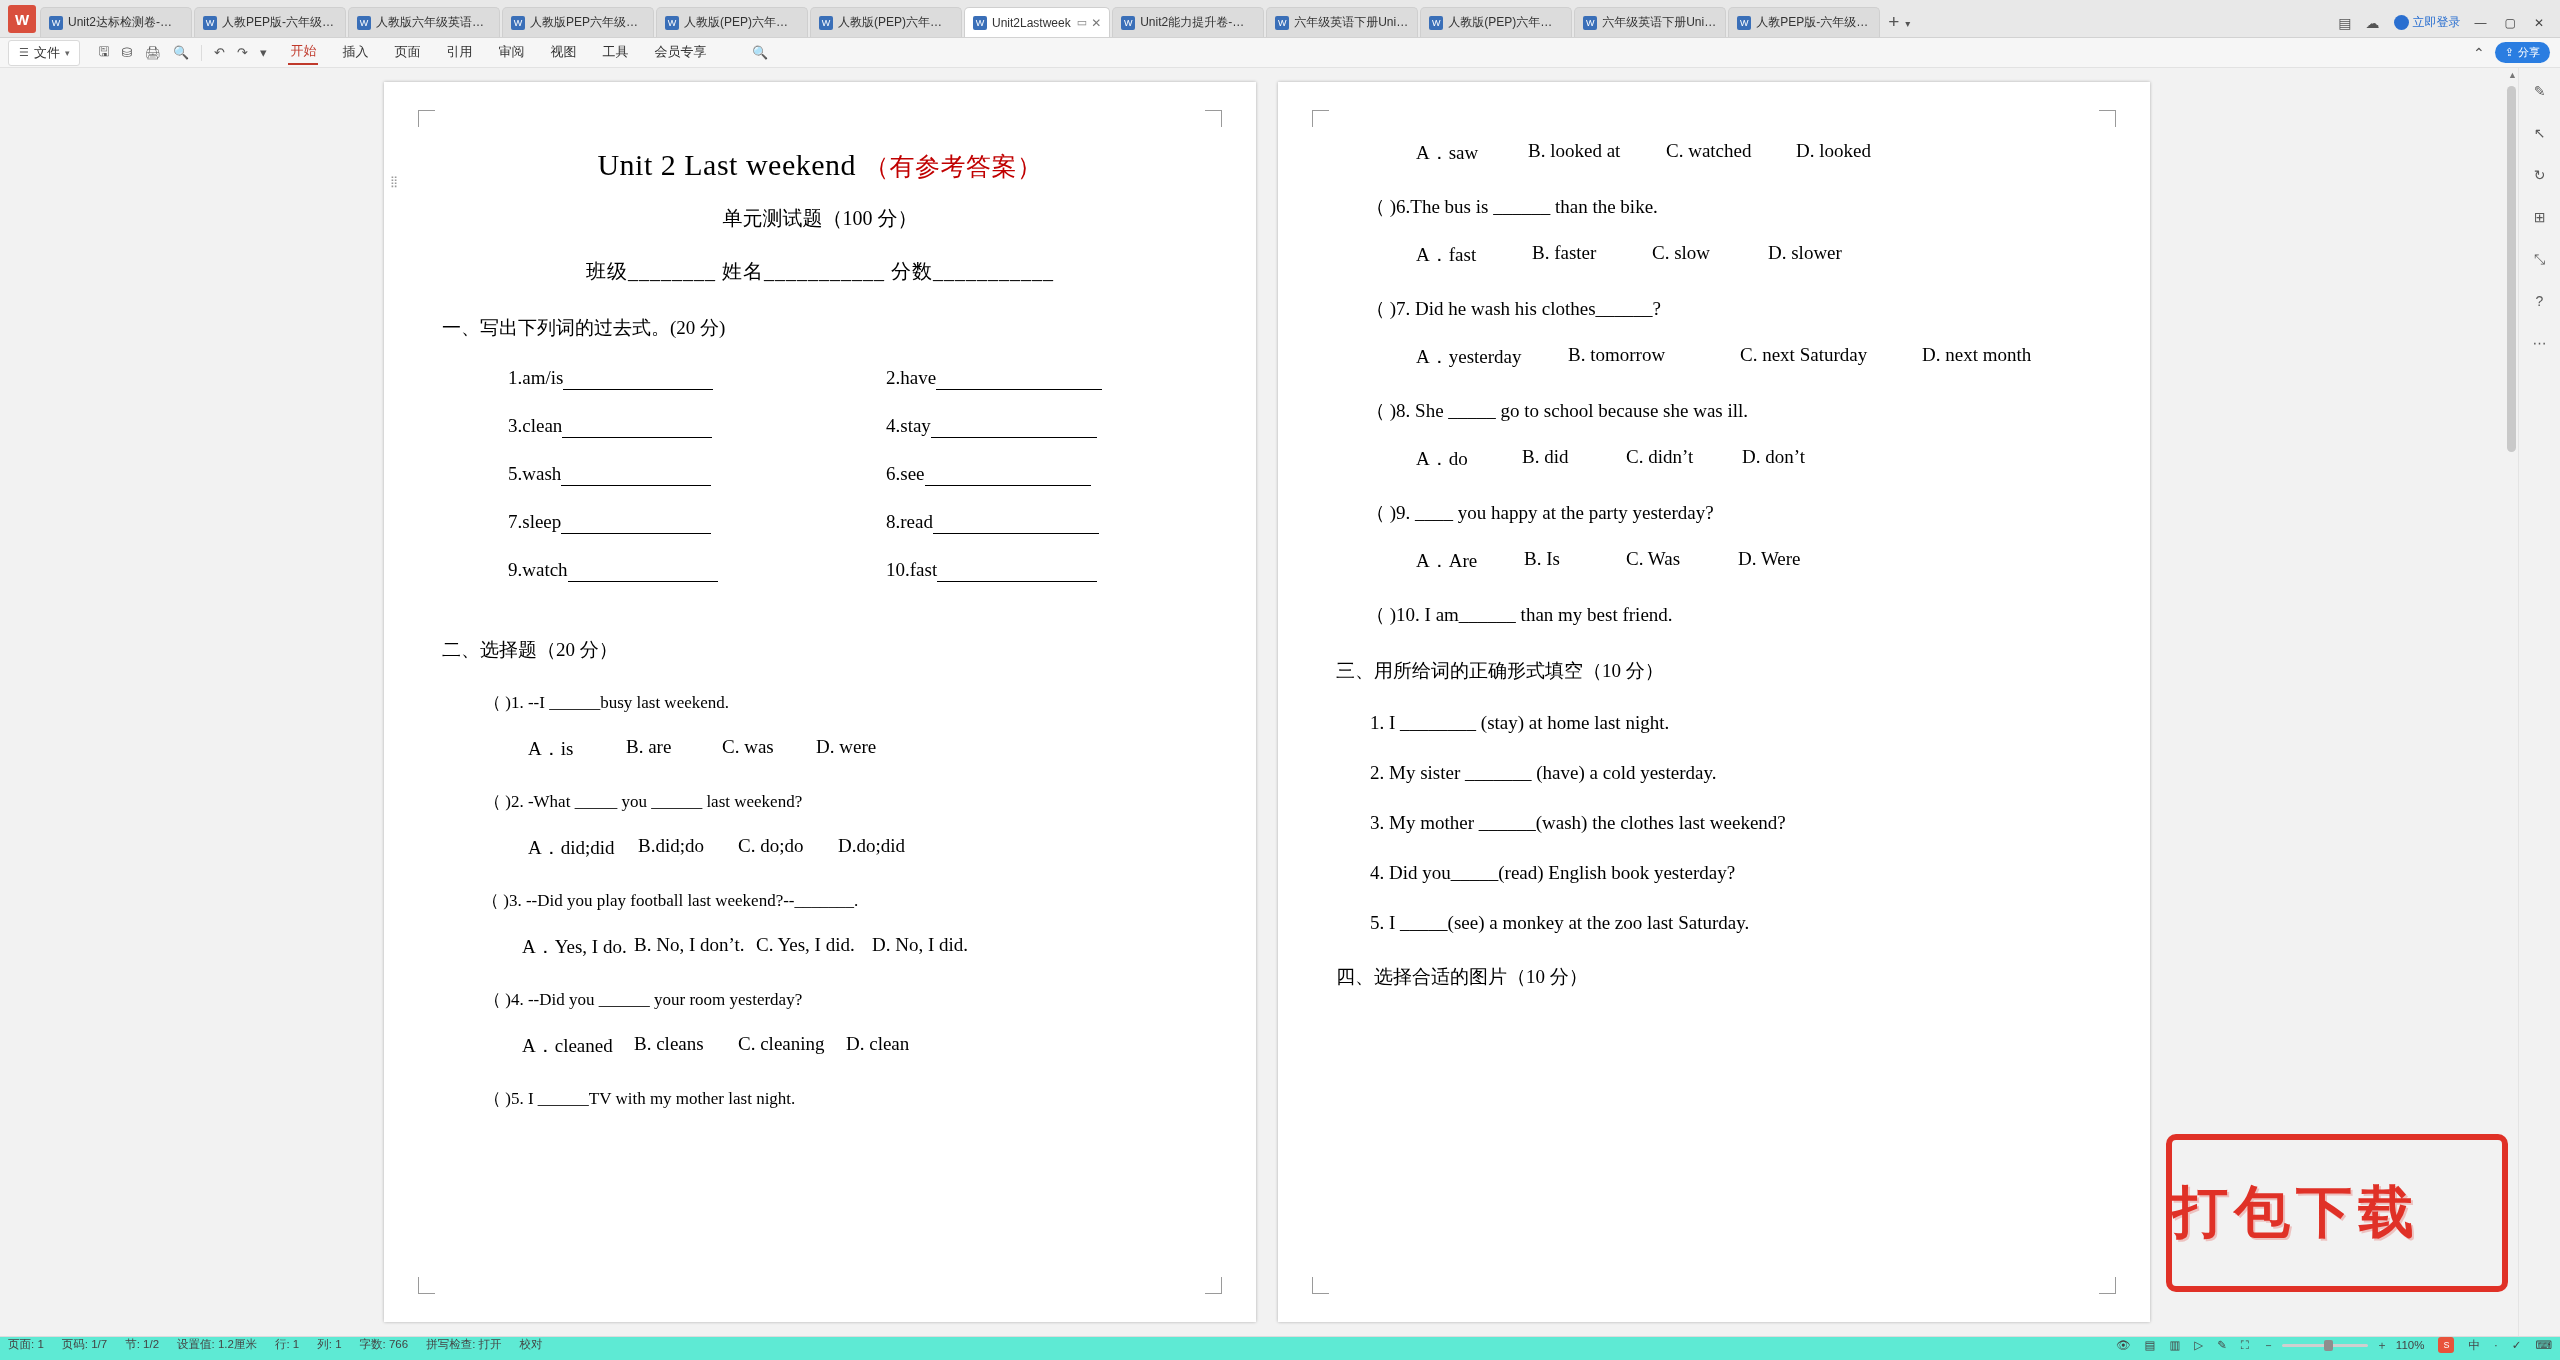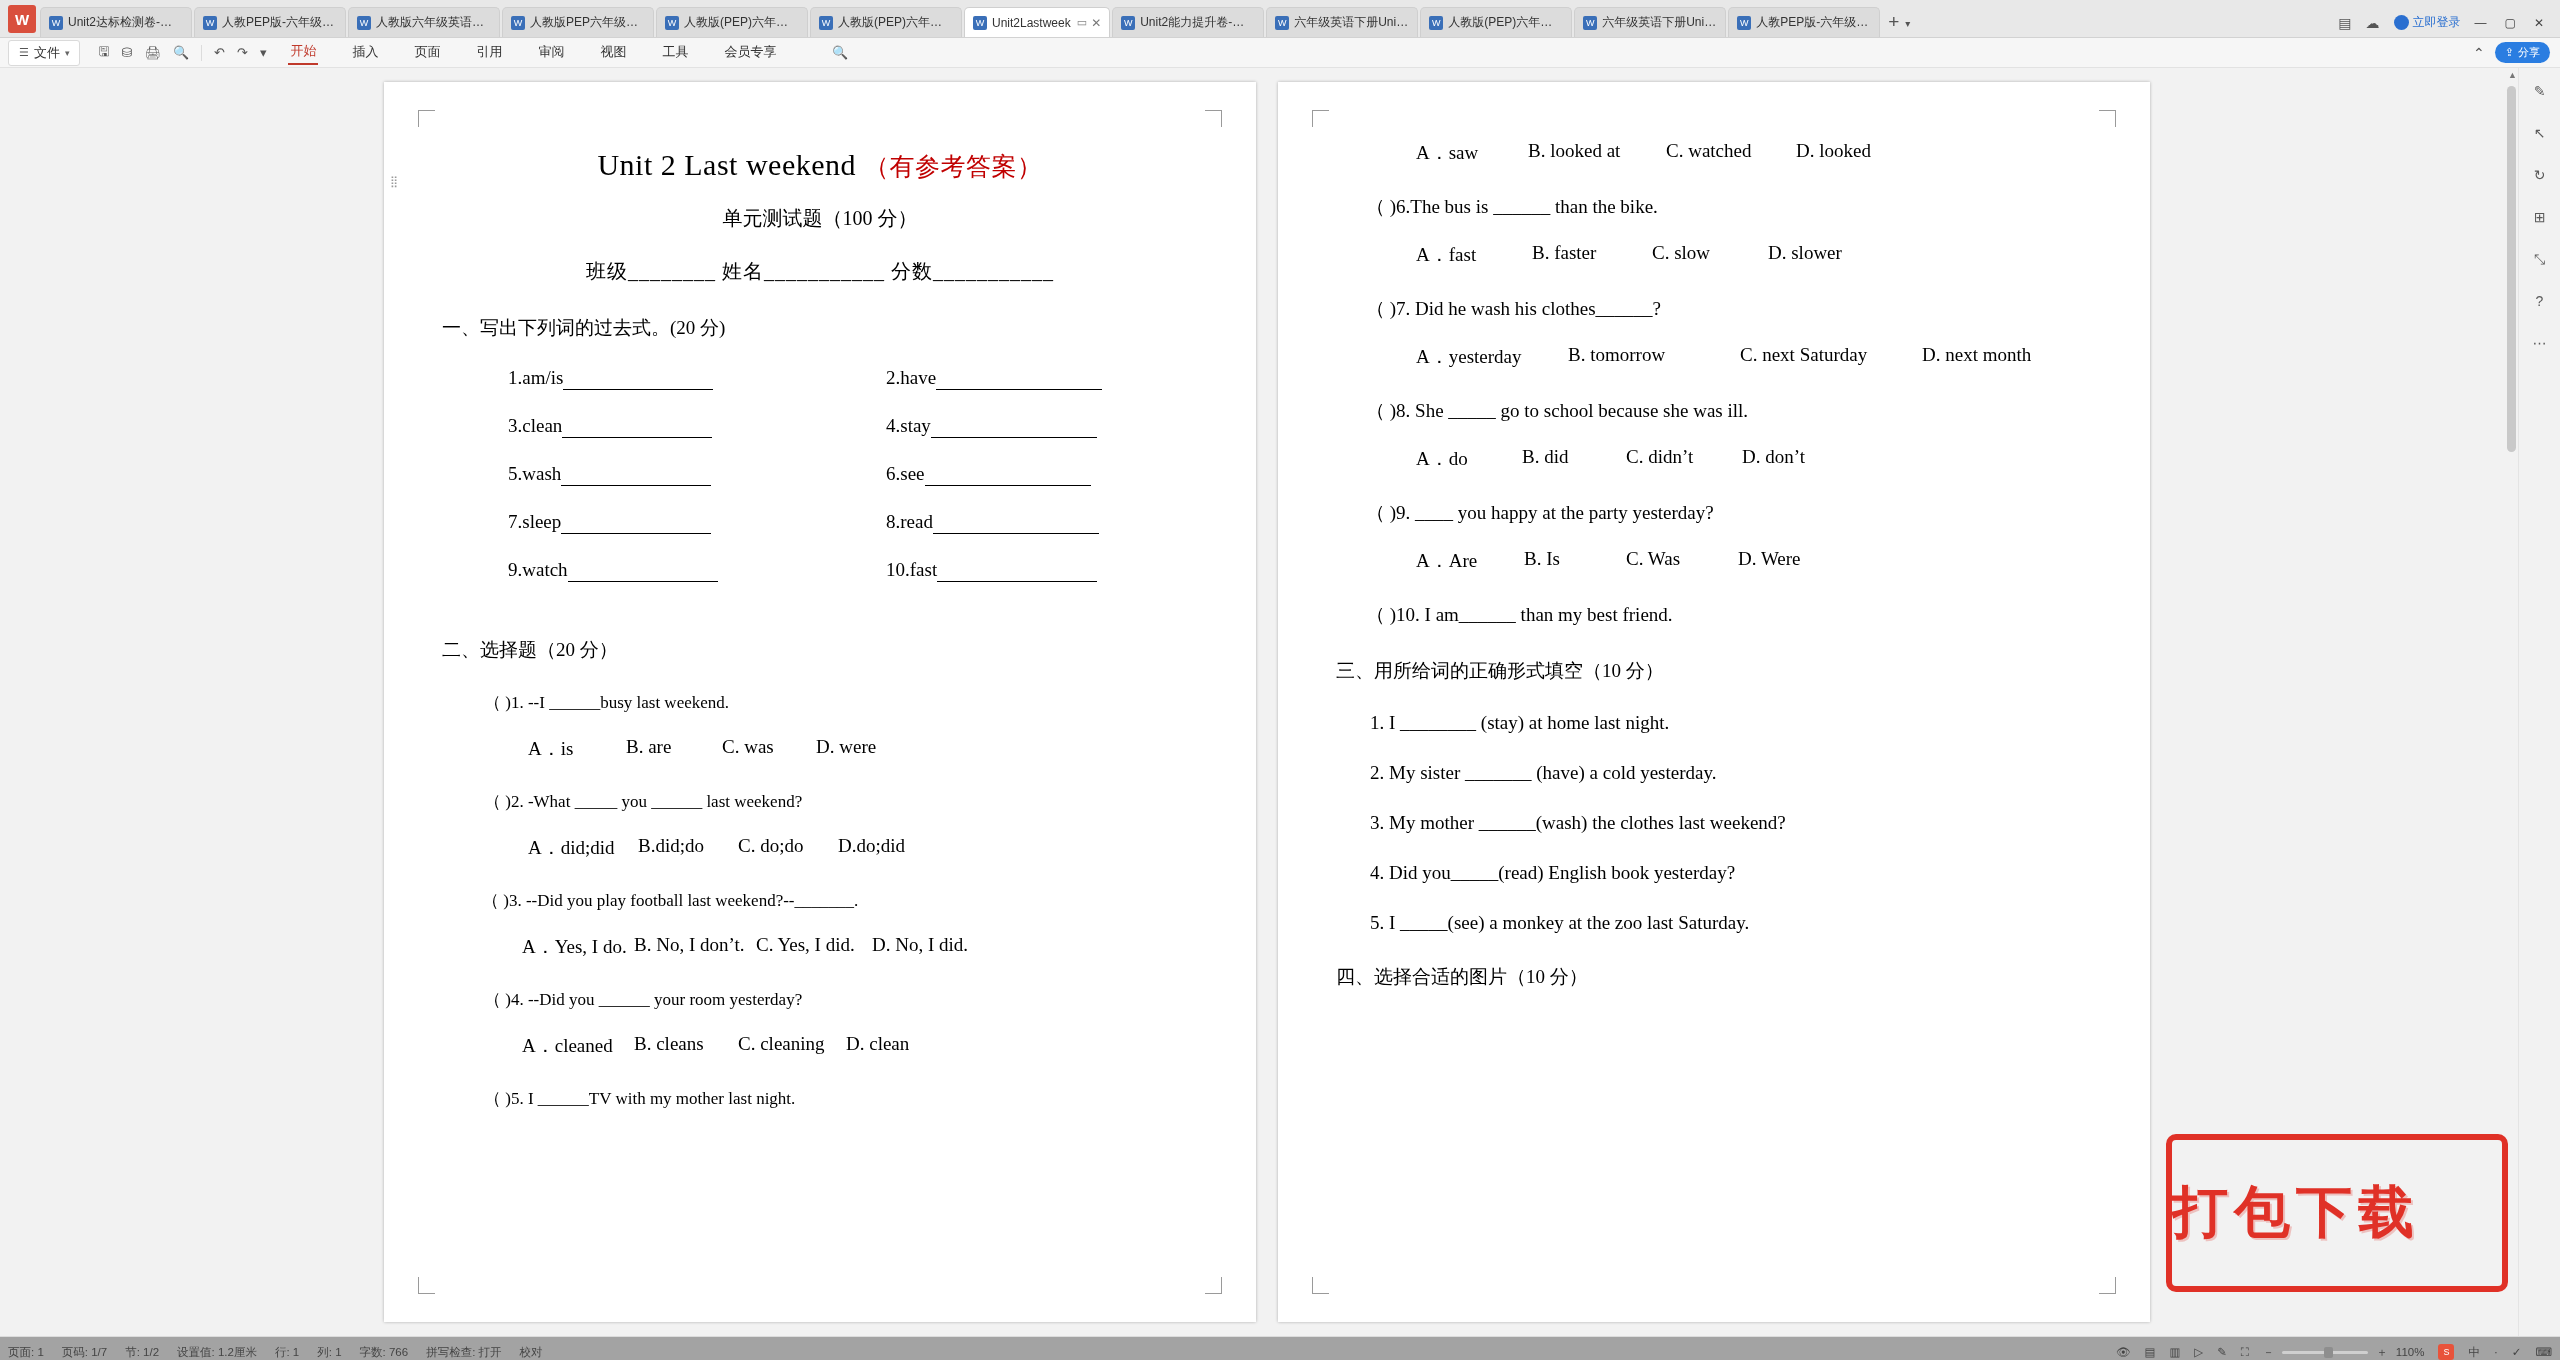--- a/index.html
+++ b/index.html
@@ -23,21 +23,21 @@
   .loginbtn .av{width:15px;height:15px;border-radius:50%;background:#2a6fd0;}
   .winctl{display:flex;align-items:center;gap:18px;font-size:12px;color:#444;padding-right:10px;}
 
   
   .menurow{height:30px;background:#f6f6f6;display:flex;align-items:center;border-bottom:1px solid #e2e2e2;padding-left:8px;box-sizing:border-box;font-size:13px;color:#333;}
   .filebtn{display:flex;align-items:center;gap:5px;padding:3px 10px;border:1px solid #dadada;border-radius:3px;background:#fff;font-size:13px;margin-right:8px;}
   .filebtn .ham{font-size:11px;color:#555;}
   .filebtn .car{font-size:9px;color:#666;}
   .qa{display:flex;align-items:center;gap:12px;padding:0 10px;color:#555;font-size:13px;}
   .qa .sep{width:1px;height:16px;background:#dcdcdc;}
-  .ribtabs{display:flex;align-items:center;gap:32px;margin-left:12px;font-size:13px;color:#333;}
+  .ribtabs{display:flex;align-items:center;gap:22px;margin-left:12px;font-size:13px;color:#333;}
   .ribtabs .rt{padding:2px 2px 3px 2px;}
   .ribtabs .rt.active{color:#c0392b;border-bottom:2px solid #c0392b;}
   .menurow .search{margin-left:22px;color:#555;font-size:13px;}
   .menurow-right{margin-left:auto;display:flex;align-items:center;gap:10px;padding-right:10px;}
   .sharebtn{background:#2a7de1;color:#fff;font-size:11px;padding:3px 10px;border-radius:11px;display:flex;align-items:center;gap:4px;}
 
   
   .workarea{flex:1;display:flex;background:#f2f2f2;position:relative;overflow:hidden;}
   .ruler-left{width:16px;background:#f2f2f2;}
   .docscroll{flex:1;display:flex;justify-content:center;gap:22px;padding-top:14px;box-sizing:border-box;position:relative;overflow:hidden;}
@@ -67,21 +67,21 @@
   
   .vscroll{position:absolute;right:2px;top:4px;width:9px;height:366px;background:#c9c9c9;border-radius:5px;}
   .vtrackarea{position:absolute;right:0;top:0;width:13px;height:100%;background:#f2f2f2;}
   .scrollup,.scrolldn{position:absolute;right:1px;font-size:9px;color:#777;}
 
   
   .rail{width:42px;background:#f2f2f2;border-left:1px solid #e4e4e4;display:flex;flex-direction:column;align-items:center;padding-top:10px;gap:16px;font-size:14px;color:#5a5a5a;box-sizing:border-box;}
   .rail .ri{width:26px;height:26px;display:flex;align-items:center;justify-content:center;}
 
   
-  .status{height:24px;background:#a3a3a3;border-top:1px solid #dcdcdc;display:flex;align-items:flex-end;font-size:11.5px;color:#444;padding:0 8px;box-sizing:border-box;gap:18px;}
+  .status{height:24px;background:#5eead4;border-top:1px solid #dcdcdc;display:flex;align-items:flex-start;font-size:11.5px;color:#444;padding:0 8px;box-sizing:border-box;gap:18px;}
   .status .sright{margin-left:auto;display:flex;align-items:center;gap:14px;}
   .zoomline{display:flex;align-items:center;gap:8px;}
   .zbar{width:86px;height:3px;background:#cfcfcf;position:relative;border-radius:2px;}
   .zknob{position:absolute;left:42px;top:-4px;width:9px;height:11px;background:#8e8e8e;border-radius:2px;}
   .sbadge{width:16px;height:16px;background:#e8533b;border-radius:3px;color:#fff;font-size:9px;display:flex;align-items:center;justify-content:center;}
 
   
   .dlbadge{position:absolute;right:52px;bottom:44px;width:330px;height:146px;border:6px solid #e03127;border-radius:10px;display:flex;align-items:center;background:rgba(255,255,255,.0);}
   .dlbadge .txt{color:#e03127;font-size:56px;font-weight:bold;letter-spacing:6px;font-family:"DejaVu Sans",sans-serif;text-shadow:2px 2px 0 rgba(224,49,39,.25);}
 

